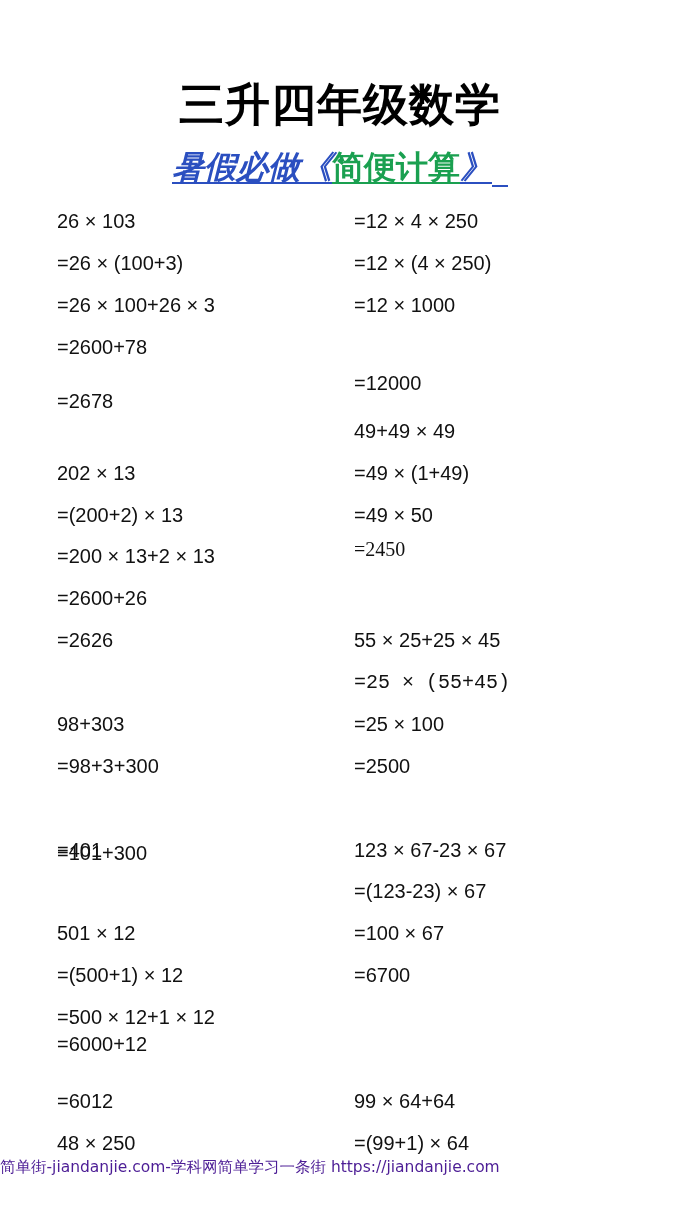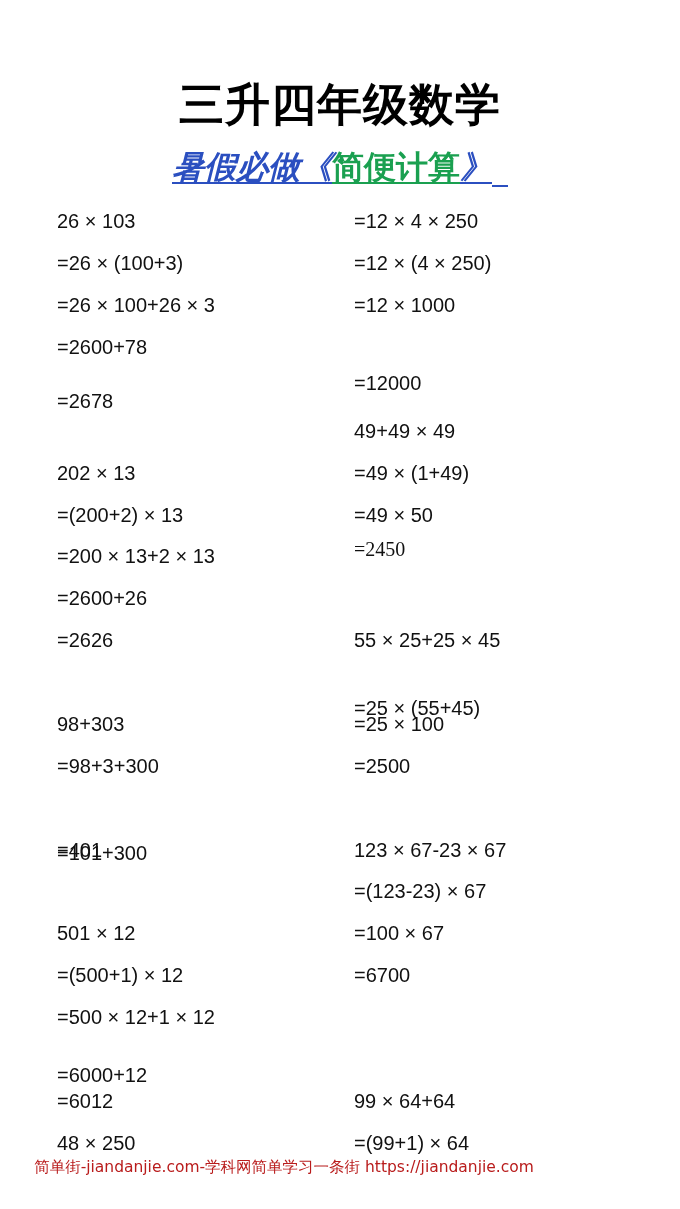--- a/index.html
+++ b/index.html
@@ -68,25 +68,24 @@
       line-height: 26px;
       font-size: 20px;
       white-space: nowrap;
       color: #111111;
     }
     .footer {
       position: absolute;
       left: 0;
       top: 1156px;
       width: 568px;
-      text-align: center;
       font-family: "DejaVu Sans", sans-serif;
       font-size: 15.5px;
       line-height: 22px;
-      color: #b91c1c;
+      color: #4c1d95;
       white-space: nowrap;
     }
   </style>
 </head>
 <body>
 
 <div>
   <h1 class="title" style="margin:0;">三升四年级数学</h1>
 
   <div class="subtitle">
@@ -107,37 +106,37 @@
       <div class="row" style="top: 627px;">=2626</div>
       <div class="row" style="top: 669px;"></div>
       <div class="row" style="top: 711px;">98+303</div>
       <div class="row" style="top: 753px;">=98+3+300</div>
       <div class="row" style="top: 832px; margin-top: 8px;">=101+300</div>
       <div class="row" style="top: 837px;">=401</div>
       <div class="row" style="top: 878px;"></div>
       <div class="row" style="top: 920px;">501 × 12</div>
       <div class="row" style="top: 962px;">=(500+1) × 12</div>
       <div class="row" style="top: 1004px;">=500 × 12+1 × 12</div>
-      <div class="row" style="top: 1062px;">=6000+12</div>
+      <div class="row" style="top: 1031px;">=6000+12</div>
       <div class="row" style="top: 1088px;">=6012</div>
       <div class="row" style="top: 1130px;">48 × 250</div>
     </div>
   <div class="col right" id="right-col">
       <div class="row" style="top: 208px;">=12 × 4 × 250</div>
       <div class="row" style="top: 250px;">=12 × (4 × 250)</div>
       <div class="row" style="top: 292px;">=12 × 1000</div>
       <div class="row" style="top: 334px; margin-top: 36px;">=12000</div>
       <div class="row" style="top: 376px;"></div>
       <div class="row" style="top: 418px;">49+49 × 49</div>
       <div class="row" style="top: 460px;">=49 × (1+49)</div>
       <div class="row" style="top: 502px;">=49 × 50</div>
       <div class="row" style="top: 536px; font-family: Liberation Serif, serif;">=2450</div>
       <div class="row" style="top: 585px;"></div>
       <div class="row" style="top: 627px;">55 × 25+25 × 45</div>
-      <div class="row" style="top: 695px;">=25 × (55+45)</div>
+      <div class="row" style="top: 670px; font-family: Liberation Mono, monospace;">=25 × (55+45)</div>
       <div class="row" style="top: 711px;">=25 × 100</div>
       <div class="row" style="top: 753px;">=2500</div>
       <div class="row" style="top: 795px;"></div>
       <div class="row" style="top: 837px;">123 × 67-23 × 67</div>
       <div class="row" style="top: 878px;">=(123-23) × 67</div>
       <div class="row" style="top: 920px;">=100 × 67</div>
       <div class="row" style="top: 962px;">=6700</div>
       <div class="row" style="top: 1004px;"></div>
       <div class="row" style="top: 1046px;"></div>
       <div class="row" style="top: 1088px;">99 × 64+64</div>

